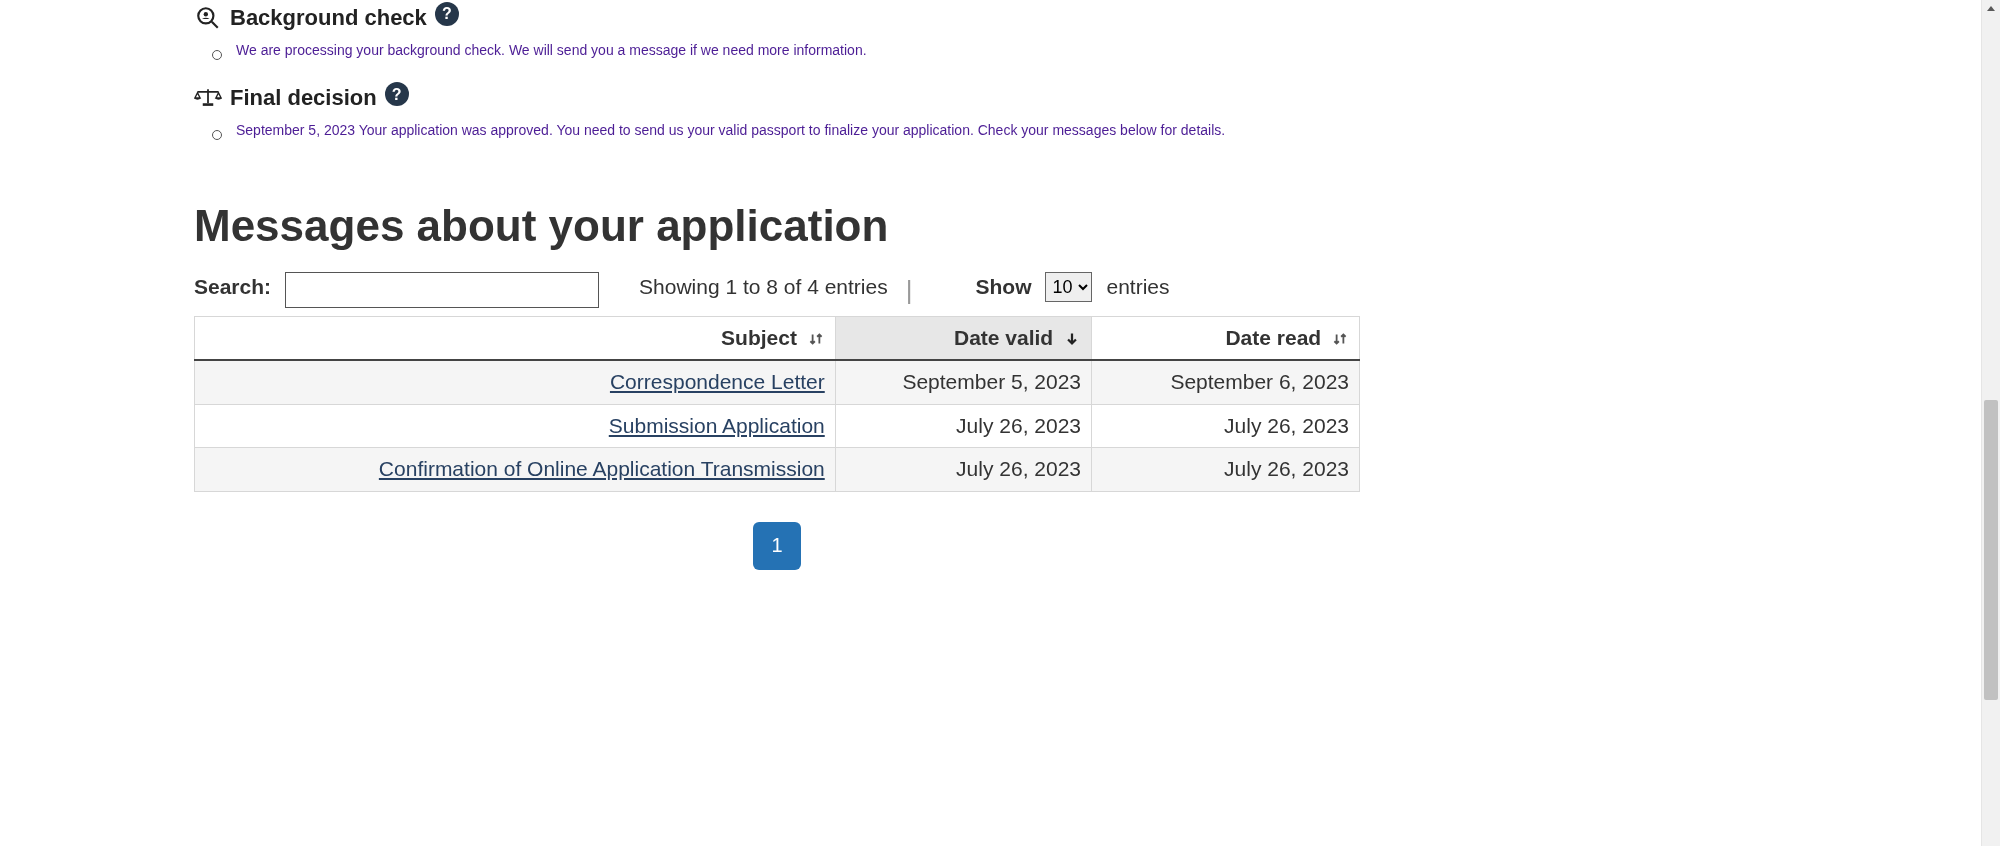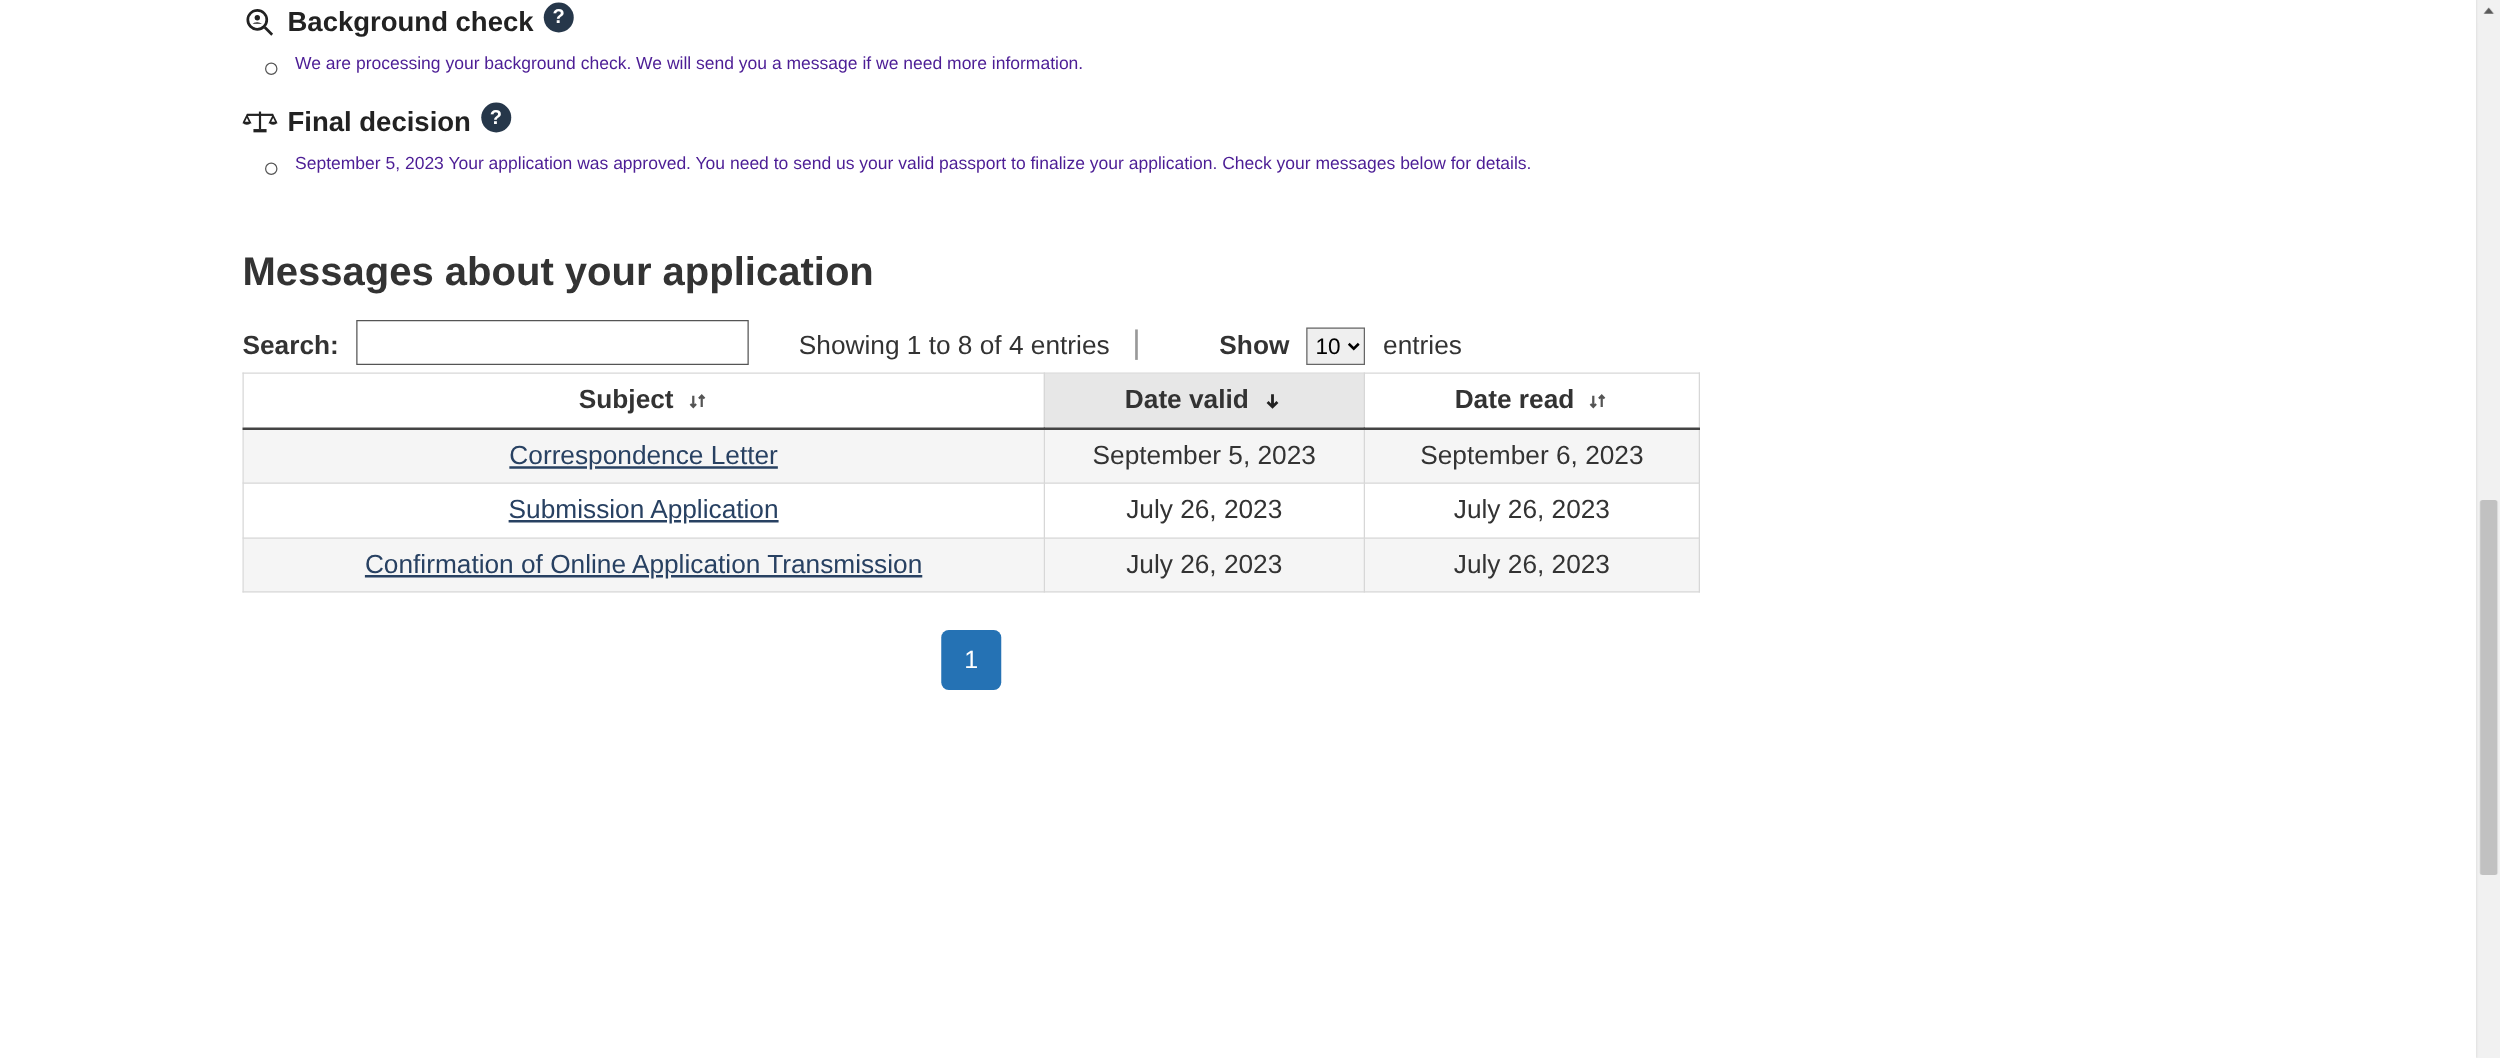--- a/index.html
+++ b/index.html
@@ -68,28 +68,28 @@
     font-size: 16px;
     cursor: pointer;
   }
   .icon-box {
     display: inline-flex;
     width: 28px;
     justify-content: center;
     align-items: center;
   }
   h2.messages-heading {
-    font-size: 32px;
+    font-size: 44px;
     font-weight: 700;
     color: #333;
     margin: 54px 0 14px 0;
   }
   .table-controls {
     display: flex;
-    align-items: flex-end;
+    align-items: flex-start;
     gap: 14px;
     font-size: 21px;
     margin-bottom: 2px;
   }
   .search-label {
     font-weight: 700;
   }
   .search-input {
     border: 1px solid #555;
     height: 34px;
@@ -115,21 +115,21 @@
   }
   table.messages {
     width: 100%;
     border-collapse: collapse;
     border: 1px solid #ccc;
     margin-top: 6px;
   }
   table.messages th, table.messages td {
     border: 1px solid #d7d7d7;
     padding: 6px 10px;
-    text-align: center;
+    text-align: right;
     font-size: 21px;
   }
   table.messages thead th {
     background: #fff;
     font-weight: 700;
   }
   table.messages thead th.active-sort {
     background: #e7e7e7;
   }
   table.messages thead tr {

